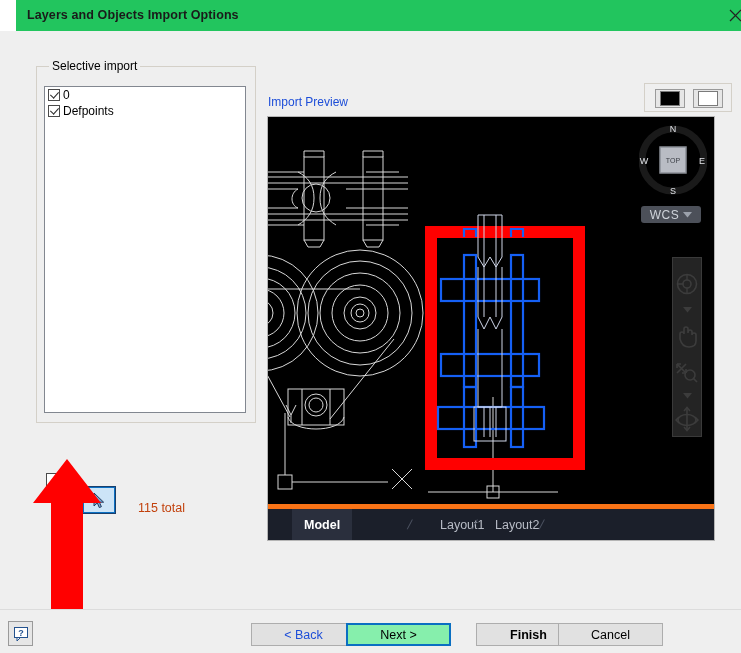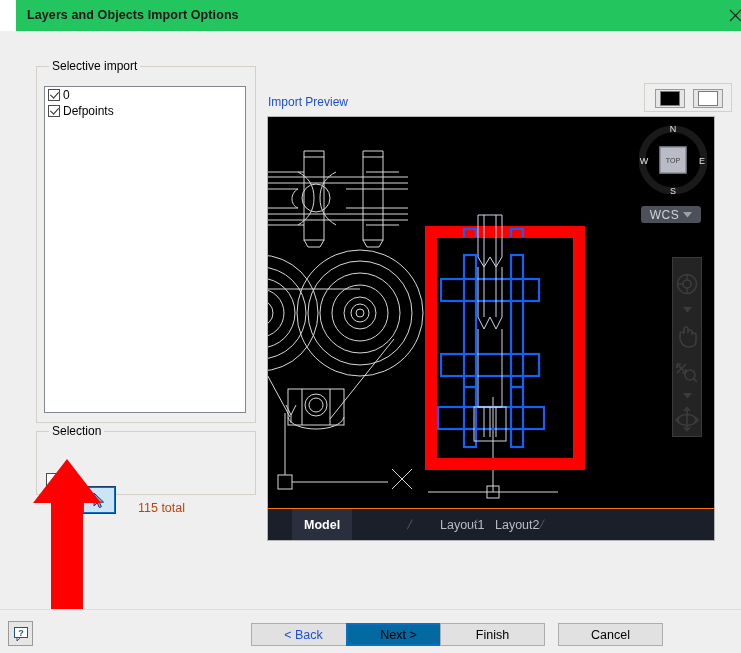--- a/index.html
+++ b/index.html
@@ -243,21 +243,21 @@
     display: flex; align-items: center; justify-content: center;
     cursor: pointer;
   }
 
   
   #tabbar {
     position: absolute;
     left: 0; bottom: 0;
     width: 446px; height: 31px;
     background: #1b1f2a;
-    border-top: 1px solid #f97316;
+    border-top: 5px solid #f97316;
   }
   .tab {
     position: absolute;
     top: 0; height: 31px;
     display: flex; align-items: center;
     padding: 0 12px;
     font-size: 12.5px;
     color: #b8bcc6;
     cursor: pointer;
   }
@@ -295,25 +295,25 @@
     box-sizing: border-box;
     font-family: "Liberation Sans", sans-serif;
     font-size: 12.5px;
     color: #000;
     display: flex; align-items: center; justify-content: center;
     cursor: pointer;
   }
   .wiz-btn.disabled { color: #1d4ed8; cursor: default; }
   .wiz-btn.default {
     border: 2px solid #0a6fc2;
-    background: #0369a1;
+    background: #86efac;
   }
   #btn-back   { left: 251px; }
   #btn-next   { left: 346px; }
-  #btn-finish { left: 440px; }
+  #btn-finish { left: 476px; font-weight: bold; }
   #btn-cancel { left: 558px; }
 </style>
 </head>
 <body>
 
 <div id="titlebar">
   <div id="title-text">Layers and Objects Import Options</div>
   <div id="close-btn">
     <svg width="13" height="13" viewBox="0 0 13 13">
       <line x1="1" y1="1" x2="12" y2="12" stroke="#222" stroke-width="1.2"></line>
@@ -332,23 +332,20 @@
     <div class="layer-item">
       <span class="cb checked"></span>
       <span class="layer-label">0</span>
     </div>
     <div class="layer-item">
       <span class="cb checked"></span>
       <span class="layer-label">Defpoints</span>
     </div>
   </div>
 
-  <div class="groupbox" id="grp-selection">
-    <span class="group-legend">Selection</span>
-  </div>
 
   <div id="all-row">
     <span class="cb"></span>
     <span id="all-label">All</span>
   </div>
 
   <div id="pick-button">
     <svg width="15" height="17" viewBox="0 0 15 17">
       <path d="M2 1 L2 14 L5.3 10.9 L7.3 15.6 L9.4 14.7 L7.4 10.2 L11.6 10.2 Z" fill="#7aa8d8" stroke="#203a5c" stroke-width="1"></path>
     </svg>

